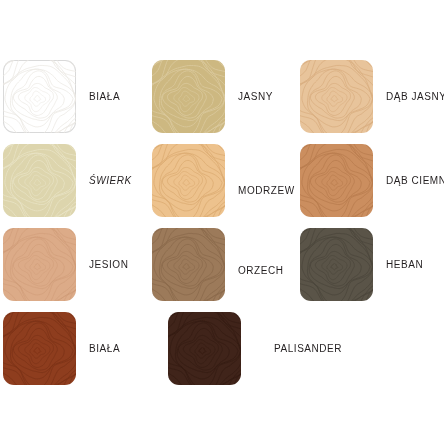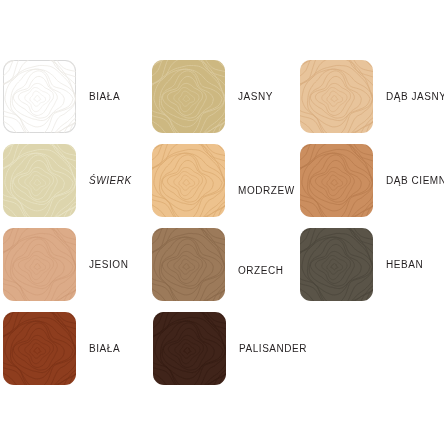--- a/index.html
+++ b/index.html
@@ -299,21 +299,21 @@
           <path d="M125.45,53.00Q122.46,62.78 119.51,67.09Q116.57,71.39 113.15,75.05Q109.73,78.70 105.67,81.52Q101.62,84.33 97.39,86.38Q93.16,88.43 89.45,90.29Q85.75,92.15 82.82,94.55Q79.89,96.95 76.57,98.87Q73.25,100.79 70.03,103.20Q66.82,105.61 63.20,107.86Q59.58,110.12 55.53,112.48Q51.48,114.84 46.86,116.72Q42.24,118.61 37.22,119.40Q32.20,120.20 27.37,119.05Q22.55,117.91 18.30,115.44Q14.06,112.97 10.83,109.32Q7.59,105.66 5.84,101.01Q4.08,96.36 1.92,92.80Q-0.23,89.25 -2.42,85.93Q-4.61,82.61 -6.81,79.28Q-9.00,75.95 -12.12,72.70Q-15.24,69.45 -17.34,65.53Q-19.43,61.61 -20.90,57.31Q-22.37,53.00 -21.92,48.56Q-21.47,44.12 -19.61,40.00Q-17.74,35.89 -13.50,32.92Q-9.26,29.95 -6.18,27.10Q-3.10,24.26 0.09,21.85Q3.28,19.45 5.98,16.87Q8.68,14.30 10.12,9.96Q11.55,5.62 13.64,0.85Q15.74,-3.92 18.55,-9.48Q21.37,-15.04 26.03,-18.02Q30.70,-21.01 36.07,-22.39Q41.43,-23.76 46.90,-22.35Q52.36,-20.93 56.85,-16.51Q61.34,-12.09 64.23,-6.26Q67.13,-0.42 69.29,4.02Q71.46,8.46 73.99,11.01Q76.51,13.56 79.28,15.58Q82.04,17.60 85.92,18.88Q89.79,20.16 94.63,21.53Q99.46,22.91 104.79,25.02Q110.13,27.13 114.41,30.59Q118.69,34.05 121.75,38.48Q124.82,42.91 125.13,47.95Z" fill="none" stroke="#7c3318" stroke-width="1.05" stroke-linejoin="round"></path>
           <path d="M132.96,53.00Q126.23,63.27 120.66,67.14Q115.09,71.00 109.82,73.79Q104.56,76.59 100.49,78.97Q96.42,81.35 94.09,84.35Q91.76,87.35 89.34,90.34Q86.91,93.32 84.98,97.25Q83.05,101.18 80.53,105.32Q78.01,109.45 74.68,113.55Q71.35,117.64 67.13,121.45Q62.92,125.27 57.71,127.02Q52.49,128.78 46.94,129.56Q41.39,130.34 35.74,130.06Q30.09,129.78 25.26,126.66Q20.42,123.55 16.22,120.13Q12.01,116.71 9.10,112.12Q6.19,107.54 4.03,103.07Q1.86,98.59 0.54,94.13Q-0.78,89.67 -2.70,86.14Q-4.62,82.62 -7.03,79.37Q-9.44,76.13 -12.19,72.75Q-14.95,69.38 -17.97,65.59Q-20.98,61.81 -24.20,57.41Q-27.41,53.00 -29.62,47.89Q-31.82,42.78 -31.33,37.60Q-30.85,32.42 -28.05,27.91Q-25.25,23.39 -20.03,20.47Q-14.81,17.54 -10.37,14.96Q-5.93,12.38 -1.86,10.06Q2.20,7.75 5.78,5.22Q9.36,2.69 12.39,-0.90Q15.42,-4.50 18.81,-8.66Q22.20,-12.83 26.76,-15.51Q31.32,-18.19 36.46,-19.77Q41.61,-21.35 46.93,-20.40Q52.25,-19.46 57.04,-16.88Q61.83,-14.31 65.69,-10.60Q69.56,-6.89 72.26,-2.40Q74.96,2.09 77.49,5.48Q80.02,8.87 83.27,10.98Q86.51,13.09 91.55,14.02Q96.58,14.94 102.50,16.35Q108.42,17.76 114.58,20.27Q120.74,22.78 125.79,26.81Q130.83,30.84 133.48,36.14Q136.13,41.44 134.55,47.22Z" fill="none" stroke="#7c3318" stroke-width="1.05" stroke-linejoin="round"></path>
           <path d="M133.43,53.00Q125.16,63.14 120.40,67.14Q115.63,71.14 110.96,74.22Q106.28,77.29 103.21,80.39Q100.14,83.49 97.38,86.52Q94.62,89.55 93.01,93.70Q91.39,97.84 90.39,103.75Q89.39,109.65 87.18,115.90Q84.98,122.15 81.00,127.43Q77.03,132.71 71.61,136.40Q66.18,140.09 59.79,140.63Q53.39,141.17 47.19,138.52Q40.99,135.87 35.62,132.47Q30.25,129.06 25.80,125.07Q21.36,121.07 17.97,116.54Q14.59,112.01 12.08,107.51Q9.57,103.02 6.34,100.18Q3.10,97.34 0.43,94.07Q-2.25,90.80 -6.35,88.38Q-10.45,85.96 -14.58,82.94Q-18.70,79.92 -22.35,76.11Q-26.00,72.30 -29.87,67.88Q-33.74,63.47 -36.44,58.23Q-39.14,53.00 -40.62,47.22Q-42.10,41.45 -41.54,35.59Q-40.99,29.74 -37.30,24.85Q-33.62,19.96 -28.17,16.48Q-22.72,13.00 -16.74,10.84Q-10.76,8.67 -5.26,7.22Q0.25,5.77 4.88,4.34Q9.52,2.90 13.48,1.05Q17.45,-0.81 20.99,-3.73Q24.53,-6.65 28.28,-10.82Q32.02,-15.00 36.80,-18.40Q41.58,-21.80 47.19,-24.47Q52.81,-27.14 58.57,-26.43Q64.34,-25.71 69.49,-23.05Q74.65,-20.40 78.73,-16.29Q82.80,-12.18 85.47,-7.09Q88.14,-1.99 91.18,1.66Q94.21,5.31 97.72,8.34Q101.23,11.38 106.34,13.70Q111.44,16.03 116.10,19.40Q120.75,22.78 125.42,26.91Q130.10,31.04 132.37,36.34Q134.65,41.64 134.04,47.32Z" fill="none" stroke="#7c3318" stroke-width="1.05" stroke-linejoin="round"></path>
           <path d="M135.62,53.00Q135.83,64.52 132.73,69.68Q129.63,74.84 124.73,78.84Q119.83,82.84 115.69,86.44Q111.55,90.03 107.68,93.32Q103.82,96.61 100.82,100.48Q97.83,104.35 95.66,109.74Q93.49,115.14 90.62,121.16Q87.74,127.18 83.24,132.21Q78.73,137.23 72.70,139.75Q66.66,142.27 60.13,143.06Q53.59,143.85 47.24,140.57Q40.89,137.28 35.90,131.67Q30.91,126.05 27.06,121.11Q23.21,116.16 19.75,112.54Q16.29,108.91 12.79,106.16Q9.28,103.41 4.36,102.23Q-0.57,101.05 -5.62,99.16Q-10.67,97.26 -16.23,94.86Q-21.79,92.47 -27.68,89.24Q-33.57,86.02 -39.38,81.69Q-45.18,77.37 -46.97,71.39Q-48.75,65.42 -50.05,59.21Q-51.34,53.00 -48.79,46.96Q-46.24,40.91 -43.44,35.37Q-40.64,29.84 -35.42,25.60Q-30.21,21.36 -24.48,18.32Q-18.76,15.28 -13.74,12.76Q-8.72,10.24 -4.20,8.04Q0.31,5.84 4.12,3.31Q7.92,0.78 11.42,-2.32Q14.91,-5.42 18.56,-9.12Q22.21,-12.82 26.17,-18.19Q30.13,-23.57 35.48,-27.79Q40.84,-32.01 47.23,-35.19Q53.63,-38.38 60.38,-38.37Q67.12,-38.36 73.26,-35.69Q79.40,-33.01 83.91,-27.70Q88.41,-22.40 91.50,-16.51Q94.60,-10.61 96.38,-4.65Q98.16,1.32 100.29,5.89Q102.43,10.46 104.56,14.61Q106.69,18.75 110.75,21.98Q114.81,25.21 119.97,28.78Q125.12,32.35 128.29,37.20Q131.46,42.05 133.54,47.52Z" fill="none" stroke="#7c3318" stroke-width="1.05" stroke-linejoin="round"></path>
           <path d="M147.37,53.00Q152.21,66.64 149.53,73.02Q146.85,79.39 141.20,84.34Q135.56,89.29 128.93,92.74Q122.30,96.20 116.52,99.06Q110.73,101.92 105.59,104.46Q100.46,107.00 96.29,110.15Q92.13,113.31 88.59,117.79Q85.05,122.28 80.76,126.76Q76.48,131.24 71.09,134.59Q65.71,137.93 59.63,140.69Q53.56,143.45 47.08,142.40Q40.59,141.35 35.01,137.05Q29.43,132.75 24.59,129.04Q19.75,125.33 15.76,121.24Q11.76,117.16 7.23,114.68Q2.70,112.20 -2.07,109.79Q-6.84,107.38 -13.06,105.63Q-19.28,103.87 -26.39,101.52Q-33.49,99.18 -39.55,95.06Q-45.60,90.95 -49.14,85.15Q-52.68,79.35 -54.63,72.89Q-56.58,66.43 -53.30,59.72Q-50.01,53.00 -45.34,47.32Q-40.66,41.63 -36.83,36.74Q-33.01,31.85 -28.32,27.96Q-23.63,24.06 -19.89,20.41Q-16.15,16.77 -13.44,12.73Q-10.74,8.69 -7.49,4.96Q-4.24,1.24 -1.91,-4.00Q0.43,-9.24 3.98,-14.05Q7.53,-18.86 11.70,-24.26Q15.86,-29.66 21.35,-34.08Q26.84,-38.51 33.35,-41.95Q39.87,-45.39 47.06,-46.16Q54.25,-46.93 61.14,-44.71Q68.03,-42.49 74.21,-39.06Q80.39,-35.64 84.44,-29.09Q88.49,-22.54 91.38,-16.36Q94.28,-10.19 96.28,-4.50Q98.28,1.20 99.98,6.12Q101.67,11.04 104.01,15.00Q106.35,18.95 110.83,21.98Q115.31,25.01 120.34,28.65Q125.36,32.29 132.19,36.68Q139.02,41.07 143.20,47.03Z" fill="none" stroke="#7c3318" stroke-width="1.05" stroke-linejoin="round"></path>
           <path d="M160.39,53.00Q164.34,68.22 160.48,75.09Q156.61,81.97 149.45,87.01Q142.30,92.05 133.65,94.90Q125.01,97.75 117.65,99.66Q110.29,101.57 104.02,102.92Q97.75,104.27 93.76,107.21Q89.76,110.15 85.84,113.37Q81.92,116.59 78.86,123.01Q75.79,129.43 71.06,135.07Q66.32,140.70 60.23,146.13Q54.15,151.56 46.81,154.17Q39.47,156.79 32.28,154.62Q25.09,152.45 19.09,147.74Q13.08,143.03 8.57,137.11Q4.05,131.20 -0.17,126.44Q-4.38,121.68 -7.73,116.67Q-11.07,111.66 -15.35,107.90Q-19.62,104.13 -25.16,100.85Q-30.70,97.58 -36.04,93.40Q-41.38,89.22 -46.50,84.14Q-51.62,79.07 -53.21,72.63Q-54.80,66.20 -52.16,59.60Q-49.53,53.00 -46.32,47.16Q-43.11,41.32 -39.23,36.27Q-35.35,31.23 -31.27,26.92Q-27.19,22.60 -24.40,18.12Q-21.61,13.64 -19.50,8.61Q-17.39,3.58 -15.40,-2.22Q-13.40,-8.01 -10.65,-14.20Q-7.91,-20.38 -4.31,-27.12Q-0.71,-33.86 5.10,-38.34Q10.90,-42.83 17.74,-45.81Q24.58,-48.79 32.12,-48.47Q39.67,-48.14 46.78,-45.13Q53.90,-42.12 60.10,-38.40Q66.31,-34.68 71.66,-30.67Q77.01,-26.66 81.73,-22.75Q86.46,-18.84 89.77,-13.71Q93.08,-8.59 96.65,-4.67Q100.22,-0.76 103.74,3.00Q107.26,6.75 112.39,9.64Q117.53,12.54 122.14,16.43Q126.75,20.32 134.23,24.14Q141.72,27.96 147.32,33.61Q152.92,39.27 156.66,46.13Z" fill="none" stroke="#7c3318" stroke-width="1.05" stroke-linejoin="round"></path>
         </svg>
       </div>
       <div class="swatch-label" style="color: rgb(35, 31, 32);">BIAŁA</div>
     </div>
-    <div class="swatch-cell" style="left: 153px; top: 312px;">
+    <div class="swatch-cell" style="left: 168px; top: 312px; gap: 20px;">
       <div class="swatch-chip" style="width: 73px; height: 73px; background: rgb(64, 36, 26);">
         <svg viewBox="0 0 100 100" preserveAspectRatio="none" class="grain">
           <path d="M51.43,53.00Q51.64,53.60 51.57,53.90Q51.49,54.19 51.28,54.43Q51.06,54.66 50.75,54.82Q50.44,54.97 50.15,55.08Q49.86,55.19 49.61,55.29Q49.37,55.39 49.17,55.51Q48.97,55.63 48.81,55.81Q48.65,56.00 48.46,56.19Q48.27,56.38 48.05,56.57Q47.83,56.77 47.56,56.88Q47.29,56.99 47.00,56.99Q46.71,56.99 46.44,56.88Q46.17,56.76 45.95,56.58Q45.72,56.40 45.56,56.16Q45.39,55.92 45.21,55.78Q45.03,55.63 44.83,55.51Q44.64,55.38 44.39,55.29Q44.13,55.20 43.84,55.09Q43.54,54.98 43.23,54.83Q42.93,54.67 42.72,54.43Q42.52,54.19 42.46,53.89Q42.41,53.60 42.51,53.30Q42.61,53.00 42.81,52.74Q43.01,52.48 43.26,52.28Q43.52,52.08 43.75,51.92Q43.97,51.76 44.13,51.60Q44.29,51.44 44.40,51.26Q44.50,51.08 44.63,50.91Q44.75,50.73 44.83,50.46Q44.90,50.19 45.05,49.95Q45.20,49.71 45.39,49.48Q45.59,49.25 45.84,49.06Q46.09,48.88 46.39,48.80Q46.69,48.73 47.00,48.68Q47.32,48.64 47.62,48.73Q47.92,48.82 48.17,49.01Q48.43,49.21 48.61,49.47Q48.80,49.73 48.95,49.96Q49.10,50.19 49.20,50.44Q49.29,50.69 49.40,50.88Q49.51,51.08 49.62,51.26Q49.72,51.44 49.87,51.60Q50.02,51.76 50.27,51.92Q50.51,52.07 50.72,52.28Q50.93,52.49 51.18,52.75Z" fill="none" stroke="#361d14" stroke-width="0.85" stroke-linejoin="round"></path>
           <path d="M58.21,53.00Q58.36,54.47 58.17,55.19Q57.98,55.90 57.34,56.44Q56.69,56.97 55.92,57.32Q55.15,57.67 54.39,57.88Q53.63,58.09 52.96,58.22Q52.30,58.35 51.80,58.55Q51.30,58.75 50.90,59.06Q50.50,59.38 50.17,59.96Q49.84,60.53 49.38,61.13Q48.92,61.72 48.32,62.25Q47.71,62.79 46.98,63.05Q46.25,63.32 45.49,63.34Q44.72,63.35 44.05,62.99Q43.37,62.63 42.90,61.97Q42.44,61.31 42.11,60.64Q41.78,59.97 41.42,59.49Q41.06,59.00 40.67,58.58Q40.28,58.16 39.81,57.78Q39.34,57.39 38.73,57.02Q38.12,56.64 37.64,56.12Q37.17,55.60 37.01,54.96Q36.84,54.32 36.81,53.66Q36.77,53.00 37.13,52.38Q37.49,51.77 37.90,51.24Q38.32,50.71 38.80,50.27Q39.29,49.84 39.73,49.46Q40.17,49.08 40.35,48.55Q40.52,48.03 40.72,47.44Q40.92,46.86 41.19,46.23Q41.46,45.60 41.82,44.92Q42.19,44.24 42.74,43.71Q43.30,43.18 44.01,42.89Q44.71,42.60 45.48,42.67Q46.26,42.74 46.98,43.01Q47.71,43.27 48.33,43.68Q48.96,44.09 49.44,44.66Q49.93,45.23 50.40,45.60Q50.87,45.96 51.27,46.36Q51.67,46.76 52.09,47.09Q52.51,47.43 52.94,47.77Q53.36,48.12 53.84,48.46Q54.32,48.80 54.89,49.17Q55.46,49.53 56.05,49.99Q56.64,50.45 57.19,51.03Q57.74,51.61 57.98,52.30Z" fill="none" stroke="#361d14" stroke-width="0.85" stroke-linejoin="round"></path>
           <path d="M64.27,53.00Q63.31,55.11 62.54,56.01Q61.76,56.90 61.03,57.68Q60.30,58.45 59.40,59.02Q58.49,59.59 57.74,60.13Q56.99,60.67 56.20,61.09Q55.42,61.51 54.79,62.04Q54.16,62.56 53.65,63.38Q53.15,64.19 52.53,65.10Q51.90,66.02 51.11,67.05Q50.32,68.09 49.27,68.95Q48.22,69.82 46.96,70.35Q45.70,70.89 44.41,70.77Q43.11,70.65 42.09,69.71Q41.06,68.77 40.31,67.65Q39.57,66.53 39.17,65.26Q38.78,63.98 38.62,62.81Q38.46,61.63 38.10,60.87Q37.74,60.11 37.11,59.57Q36.47,59.04 35.79,58.46Q35.10,57.88 33.98,57.31Q32.86,56.74 31.93,55.91Q31.01,55.07 30.39,54.04Q29.78,53.00 29.90,51.90Q30.02,50.80 30.50,49.78Q30.98,48.77 31.85,47.96Q32.73,47.15 33.65,46.51Q34.56,45.87 35.34,45.26Q36.12,44.65 36.77,43.99Q37.42,43.32 37.95,42.47Q38.48,41.61 39.12,40.72Q39.76,39.82 40.61,39.06Q41.46,38.30 42.52,37.89Q43.58,37.49 44.74,37.65Q45.90,37.81 46.97,38.21Q48.04,38.60 48.96,39.28Q49.87,39.97 50.66,40.58Q51.44,41.20 52.22,41.64Q53.00,42.08 53.77,42.51Q54.53,42.93 55.47,43.22Q56.40,43.51 57.40,43.88Q58.40,44.25 59.34,44.81Q60.29,45.38 61.39,46.02Q62.48,46.66 63.10,47.62Q63.72,48.58 64.13,49.65Q64.54,50.73 64.41,51.86Z" fill="none" stroke="#361d14" stroke-width="0.85" stroke-linejoin="round"></path>
           <path d="M68.46,53.00Q66.84,55.57 65.82,56.64Q64.80,57.70 64.09,58.71Q63.38,59.71 62.86,60.76Q62.34,61.80 61.74,62.82Q61.13,63.85 60.51,64.93Q59.88,66.01 59.18,67.17Q58.47,68.33 57.60,69.52Q56.72,70.70 55.69,72.01Q54.66,73.33 53.20,73.93Q51.74,74.53 50.21,75.29Q48.67,76.05 47.00,76.02Q45.33,75.99 43.78,75.33Q42.23,74.66 40.89,73.71Q39.56,72.76 38.61,71.37Q37.67,69.99 37.17,68.40Q36.67,66.80 36.17,65.63Q35.66,64.45 35.13,63.48Q34.60,62.52 33.64,61.87Q32.67,61.22 31.57,60.50Q30.46,59.78 28.77,59.02Q27.09,58.26 25.41,57.14Q23.73,56.02 22.60,54.51Q21.48,53.00 21.20,51.31Q20.91,49.62 21.83,48.10Q22.75,46.59 24.40,45.50Q26.05,44.42 27.96,43.79Q29.87,43.17 31.37,42.66Q32.87,42.15 34.05,41.63Q35.23,41.11 36.13,40.40Q37.03,39.68 37.85,38.75Q38.66,37.82 39.46,36.46Q40.26,35.11 41.43,34.08Q42.61,33.06 44.05,32.58Q45.48,32.10 47.00,32.07Q48.52,32.04 49.93,32.66Q51.34,33.29 52.63,33.97Q53.91,34.65 54.93,35.68Q55.95,36.71 56.96,37.52Q57.98,38.33 59.21,38.88Q60.43,39.43 61.70,40.09Q62.96,40.75 64.21,41.58Q65.45,42.42 66.72,43.41Q67.99,44.40 68.48,45.80Q68.98,47.19 69.14,48.65Q69.31,50.11 68.89,51.55Z" fill="none" stroke="#361d14" stroke-width="1.05" stroke-linejoin="round"></path>
           <path d="M74.30,53.00Q72.58,56.32 71.79,57.83Q71.00,59.35 70.34,60.82Q69.67,62.29 68.73,63.61Q67.78,64.92 66.99,66.33Q66.20,67.73 65.39,69.25Q64.59,70.77 63.77,72.55Q62.96,74.33 61.61,75.73Q60.26,77.14 58.49,77.97Q56.72,78.81 54.78,79.17Q52.85,79.54 50.89,79.56Q48.93,79.59 47.05,78.88Q45.17,78.17 43.48,77.43Q41.78,76.69 40.29,75.73Q38.80,74.77 37.52,73.69Q36.23,72.61 34.91,71.77Q33.59,70.92 32.59,69.74Q31.59,68.56 30.40,67.61Q29.20,66.66 27.53,65.89Q25.87,65.12 24.42,63.98Q22.98,62.84 21.12,61.59Q19.26,60.33 17.94,58.64Q16.61,56.94 15.39,54.97Q14.16,53.00 14.32,50.89Q14.47,48.78 15.95,46.98Q17.43,45.18 19.54,43.90Q21.65,42.61 24.06,41.92Q26.47,41.22 28.38,40.70Q30.29,40.17 31.87,39.75Q33.46,39.32 34.44,38.42Q35.42,37.53 36.13,36.02Q36.84,34.51 37.72,32.59Q38.59,30.67 39.92,28.81Q41.26,26.95 43.06,25.18Q44.85,23.41 47.05,22.75Q49.24,22.09 51.36,22.85Q53.47,23.62 55.21,25.10Q56.95,26.58 58.17,28.51Q59.39,30.44 60.26,32.27Q61.13,34.11 61.88,35.67Q62.62,37.23 63.91,38.13Q65.20,39.03 66.36,40.13Q67.52,41.23 69.01,42.30Q70.49,43.38 71.61,44.79Q72.74,46.20 73.61,47.82Q74.48,49.44 74.39,51.22Z" fill="none" stroke="#361d14" stroke-width="1.05" stroke-linejoin="round"></path>
           <path d="M84.08,53.00Q83.52,57.74 82.51,59.93Q81.50,62.12 79.43,63.78Q77.35,65.44 75.22,66.70Q73.09,67.97 71.56,69.32Q70.03,70.68 68.67,72.10Q67.32,73.52 65.97,75.03Q64.62,76.54 63.11,78.06Q61.59,79.57 59.79,80.86Q57.98,82.14 55.81,82.67Q53.65,83.19 51.40,82.88Q49.14,82.57 47.04,81.98Q44.94,81.38 42.91,81.09Q40.88,80.79 38.99,80.03Q37.10,79.28 35.22,78.57Q33.34,77.87 31.50,77.03Q29.65,76.18 27.72,75.30Q25.79,74.42 24.02,73.21Q22.24,72.00 20.33,70.70Q18.42,69.39 17.08,67.60Q15.73,65.81 14.58,63.84Q13.43,61.87 12.98,59.67Q12.54,57.47 12.66,55.23Q12.79,53.00 13.27,50.84Q13.75,48.69 14.94,46.76Q16.12,44.84 17.52,43.17Q18.92,41.49 21.06,40.42Q23.21,39.35 25.00,38.42Q26.79,37.49 28.11,36.37Q29.43,35.25 30.50,33.82Q31.58,32.39 32.49,30.31Q33.39,28.23 34.62,25.81Q35.85,23.40 37.61,20.89Q39.37,18.38 41.83,17.02Q44.29,15.67 47.05,15.00Q49.80,14.34 52.38,15.63Q54.95,16.92 56.92,19.16Q58.90,21.41 60.04,24.30Q61.18,27.18 61.91,29.65Q62.63,32.11 63.32,33.96Q64.02,35.81 64.96,37.15Q65.91,38.49 67.40,39.47Q68.88,40.45 71.07,41.34Q73.26,42.24 75.80,43.48Q78.34,44.72 80.21,46.58Q82.08,48.45 83.08,50.73Z" fill="none" stroke="#361d14" stroke-width="1.05" stroke-linejoin="round"></path>
           <path d="M96.06,53.00Q94.25,59.13 91.85,61.67Q89.46,64.22 85.87,65.84Q82.29,67.46 79.18,68.57Q76.08,69.68 73.55,70.56Q71.03,71.44 69.19,72.50Q67.35,73.56 66.18,75.31Q65.00,77.06 63.84,79.30Q62.68,81.54 61.04,83.74Q59.41,85.94 57.25,87.82Q55.08,89.69 52.44,90.60Q49.79,91.51 46.99,91.66Q44.19,91.81 41.56,90.73Q38.93,89.65 36.49,88.51Q34.05,87.38 31.91,85.87Q29.77,84.37 27.77,82.87Q25.77,81.38 23.82,79.88Q21.88,78.37 20.15,76.65Q18.42,74.93 16.61,73.20Q14.80,71.47 13.17,69.50Q11.54,67.53 10.96,65.10Q10.38,62.68 10.26,60.23Q10.13,57.78 10.37,55.39Q10.60,53.00 10.96,50.69Q11.32,48.37 11.80,46.10Q12.28,43.82 13.26,41.70Q14.23,39.57 15.53,37.63Q16.84,35.70 18.11,33.75Q19.39,31.81 21.15,30.24Q22.92,28.67 24.49,26.85Q26.07,25.03 27.63,22.80Q29.19,20.58 31.26,18.64Q33.33,16.70 35.87,15.37Q38.42,14.05 41.23,13.16Q44.05,12.27 46.99,12.43Q49.93,12.59 52.66,13.75Q55.39,14.91 57.67,16.76Q59.96,18.61 61.39,21.40Q62.82,24.19 63.80,26.72Q64.78,29.24 65.71,31.20Q66.64,33.16 67.85,34.62Q69.06,36.07 71.28,36.93Q73.51,37.79 76.94,38.56Q80.37,39.32 83.63,40.89Q86.88,42.46 89.84,44.76Q92.80,47.06 94.43,50.03Z" fill="none" stroke="#361d14" stroke-width="1.05" stroke-linejoin="round"></path>
           <path d="M100.07,53.00Q97.84,59.59 95.16,62.31Q92.48,65.02 88.48,66.69Q84.48,68.36 80.96,69.41Q77.43,70.46 74.70,71.31Q71.97,72.16 70.29,73.50Q68.61,74.83 67.60,77.00Q66.59,79.18 65.69,82.29Q64.79,85.39 63.37,89.04Q61.95,92.70 59.63,96.22Q57.30,99.75 54.01,102.00Q50.72,104.25 47.01,104.10Q43.31,103.96 39.91,102.29Q36.51,100.63 34.00,97.39Q31.50,94.14 29.65,91.04Q27.81,87.95 26.37,85.21Q24.94,82.48 23.48,80.35Q22.02,78.23 19.93,76.81Q17.83,75.39 15.90,73.67Q13.96,71.96 11.71,70.17Q9.46,68.38 7.79,66.09Q6.12,63.81 5.02,61.20Q3.91,58.59 3.08,55.79Q2.25,53.00 2.81,50.17Q3.37,47.34 3.94,44.56Q4.50,41.77 5.53,39.10Q6.56,36.43 8.03,33.96Q9.49,31.48 11.40,29.31Q13.31,27.14 15.51,25.27Q17.71,23.41 19.79,21.41Q21.87,19.42 24.46,18.05Q27.06,16.69 29.81,15.68Q32.56,14.67 35.39,13.91Q38.22,13.14 41.14,12.85Q44.07,12.55 46.99,12.72Q49.91,12.89 52.78,13.30Q55.66,13.70 58.32,14.80Q60.98,15.90 63.30,17.49Q65.63,19.09 67.72,20.80Q69.80,22.52 71.37,24.66Q72.93,26.81 74.86,28.47Q76.78,30.14 79.12,31.69Q81.46,33.23 84.74,34.71Q88.01,36.19 90.65,38.48Q93.30,40.76 96.26,43.50Q99.23,46.23 99.65,49.61Z" fill="none" stroke="#361d14" stroke-width="1.05" stroke-linejoin="round"></path>

